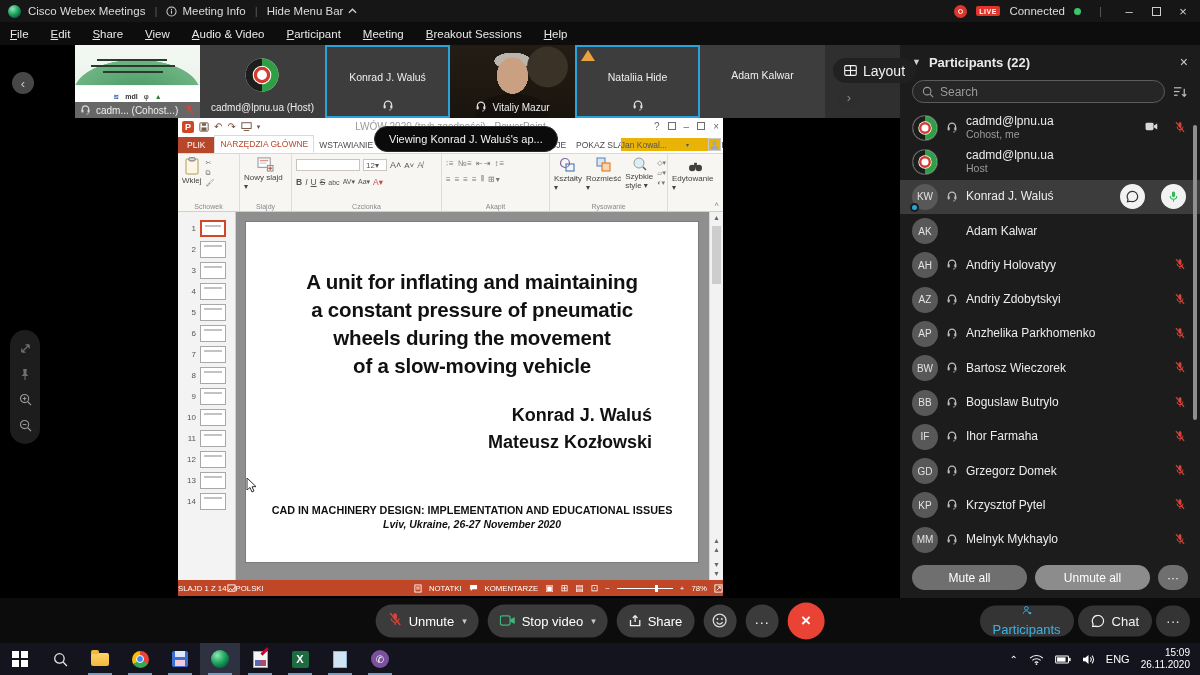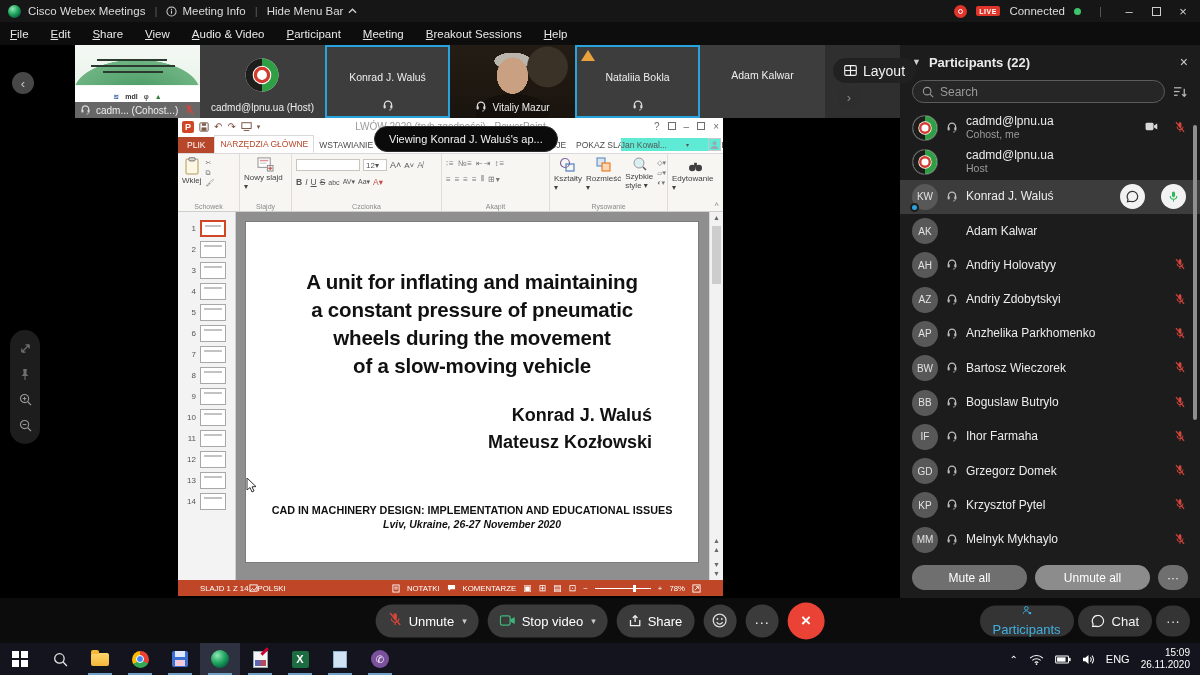--- a/index.html
+++ b/index.html
@@ -65,21 +65,21 @@
   .qa { display:flex; align-items:center; gap:5px; }
   .ppt-logo { width:12px; height:12px; background:#d04727; color:#fff; font-size:9px; font-weight:bold;
     display:inline-flex; align-items:center; justify-content:center; border-radius:2px; }
   .qa .g { color:#7a4f3f; font-size:10px; }
   .ppt-title { position:absolute; left:0; right:0; text-align:center; color:#9a9a9a; font-size:10px; pointer-events:none; }
   .ppt-winctl { margin-left:auto; display:flex; align-items:center; gap:8px; color:#6d6d6d; font-size:10px; z-index:1; }
   .ppt-tabs { position:relative; height:19px; background:#fff; border-bottom:1px solid #d9d9d9; display:flex; align-items:flex-end; overflow:hidden; }
   .tab { font-size:8.5px; color:#4a4a4a; padding:3px 5px 3px; white-space:nowrap; }
   .tab.file { background:#b7472a; color:#fff; padding:3px 9px; }
   .tab.active { color:#b7472a; border:1px solid #d9d9d9; border-bottom:1px solid #fff; background:#fff; }
-  .ppt-account { position:absolute; right:2px; bottom:2px; display:flex; align-items:center; gap:19px; font-size:8.5px; color:#555; background:#5eead4; }
+  .ppt-account { position:absolute; right:2px; bottom:2px; display:flex; align-items:center; gap:19px; font-size:8.5px; color:#555; background:#eab308; }
   .person-box { width:13px; height:13px; border:1px solid #c9c9c9; display:inline-flex; align-items:flex-end; justify-content:center; }
   .ribbon { height:58px; background:#f8f6f3; border-bottom:1px solid #cfcfcf; display:flex; }
   .rgroup { position:relative; height:100%; border-right:1px solid #e0ddd8; padding:3px 4px 11px; display:flex; gap:4px; align-items:flex-start; }
   .rlabel { position:absolute; left:0; right:0; bottom:1px; text-align:center; font-size:7px; color:#8a8a8a; }
   .rbig { display:flex; flex-direction:column; align-items:center; gap:1px; font-size:8px; color:#444; }
   .rsmall { display:flex; flex-direction:column; gap:2px; font-size:7px; color:#777; }
   .fbox { border:1px solid #c9c6c0; background:#fff; color:#555; font-size:8px; height:12px; display:inline-flex; align-items:center; padding:0 2px; }
   .fmt-row { display:flex; gap:3px; align-items:center; font-size:8.5px; color:#555; margin-top:2px; }
   .al { color:#777; font-size:8px; letter-spacing:1px; }
   .ppt-body { position:relative; height:368px; background:#8f8f8f; display:flex; }
@@ -93,21 +93,21 @@
   .slide { position:absolute; left:10px; top:10px; width:452px; height:340px; background:#fff; box-shadow:0 0 0 1px #7c7c7c; }
   .slide-title { margin-top:46px; text-align:center; font-weight:bold; color:#111; font-size:20.5px; line-height:28px; letter-spacing:-.2px; }
   .slide-authors { margin-top:22px; margin-right:46px; text-align:right; font-weight:bold; font-size:18px; line-height:27px; color:#111; }
   .slide-footer { position:absolute; left:0; right:0; bottom:32px; text-align:center; color:#111; }
   .slide-footer .f1 { font-weight:bold; font-size:10.8px; }
   .slide-footer .f2 { font-weight:bold; font-style:italic; font-size:10.5px; margin-top:2px; }
   .cursor-arrow { position:absolute; left:0px; top:256px; width:11px; height:15px; }
   .vscroll { width:14px; background:#f2f2f2; border-left:1px solid #d9d9d9; position:relative; }
   .vthumb { position:absolute; left:2px; right:2px; top:14px; height:58px; background:#cdcdcd; }
   .vs-g { position:absolute; left:0; right:0; text-align:center; color:#6a6a6a; font-size:7px; line-height:9px; }
-  .ppt-status { height:16px; background:#bf4626; color:#fff; display:flex; align-items:center; font-size:7.8px; padding:0 22px; gap:0; }
+  .ppt-status { height:16px; background:#bf4626; color:#fff; display:flex; align-items:center; font-size:7.8px; padding:0 0; gap:0; }
   .ppt-status .right { margin-left:auto; display:flex; align-items:center; gap:7px; }
   .zoom-track { width:56px; height:1px; background:#fff; position:relative; display:inline-block; }
   .zoom-knob { position:absolute; top:-3px; left:38px; width:3px; height:7px; background:#fff; }
 
   
   .view-pill { position:absolute; left:374px; top:126px; height:26px; background:#0b0b0b; border:1px solid #2c2c2c; border-radius:14px;
     display:flex; align-items:center; padding:0 14px; color:#f2f2f2; font-size:11px; z-index:10; }
 
   
   .ctrl-bar { position:absolute; left:0; top:598px; width:1200px; height:45px; background:#0c0c0c; }
@@ -300,21 +300,21 @@
               <rect x="2.1" y="8" width="2.9" height="4.5" rx="1.3" fill="#ddd"></rect>
               <rect x="11" y="8" width="2.9" height="4.5" rx="1.3" fill="#ddd"></rect>
               <path d="M12.8 12.8c-.5 1.5-2 1.9-3.4 1.9" fill="none" stroke="#ddd" stroke-width="1.1"></path>
             </svg></span>
         <span>Vitaliy Mazur</span>
       </div>
     </div>
 
     <div class="thumb sel" style="left:575px;">
       <div class="warn-tri"></div>
-      <div class="vname">Nataliia Bokla</div>
+      <div class="vname">Nataliia Hide</div>
       <div class="bott">
           <span id="hs-t5"><svg width="12" height="12" viewBox="0 0 16 16">
               <path d="M3.2 9V7.5a4.8 4.8 0 0 1 9.6 0V9" fill="none" stroke="#ddd" stroke-width="1.6"></path>
               <rect x="2.1" y="8" width="2.9" height="4.5" rx="1.3" fill="#ddd"></rect>
               <rect x="11" y="8" width="2.9" height="4.5" rx="1.3" fill="#ddd"></rect>
               <path d="M12.8 12.8c-.5 1.5-2 1.9-3.4 1.9" fill="none" stroke="#ddd" stroke-width="1.1"></path>
             </svg></span>
         </div>
     </div>
 

